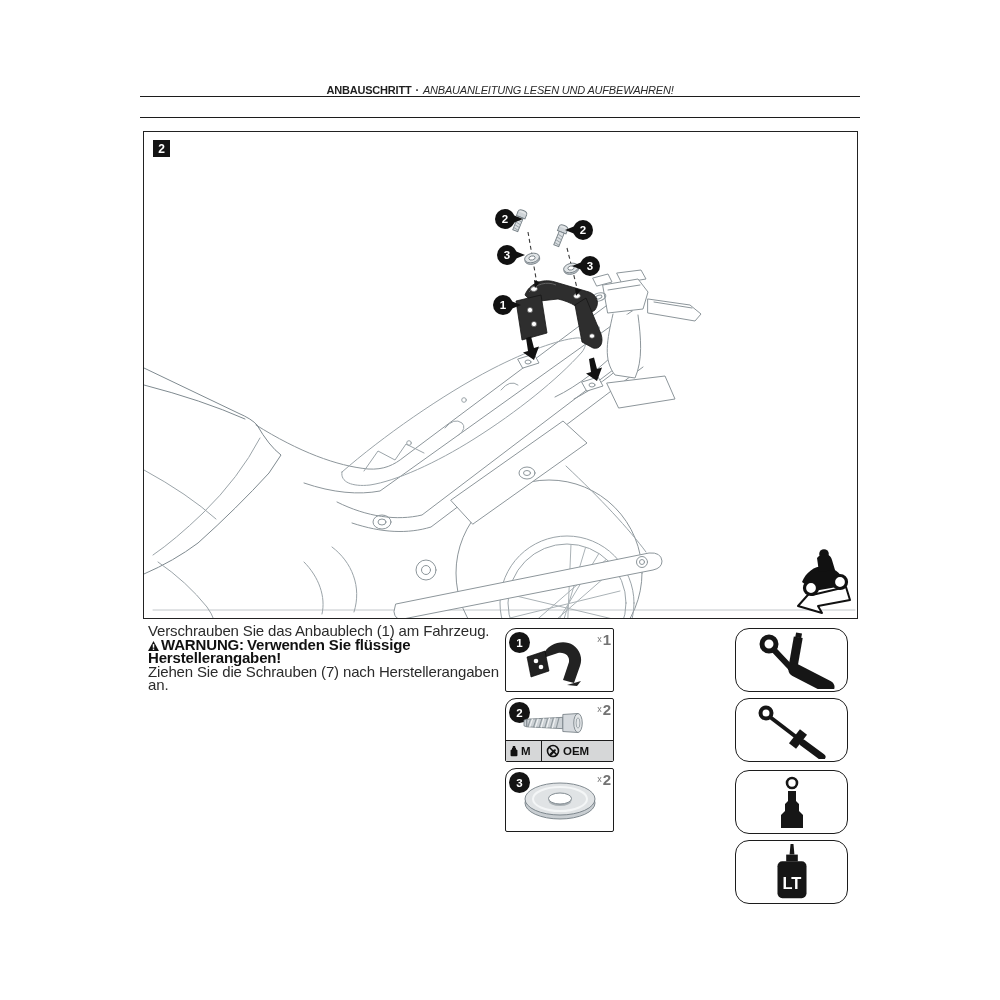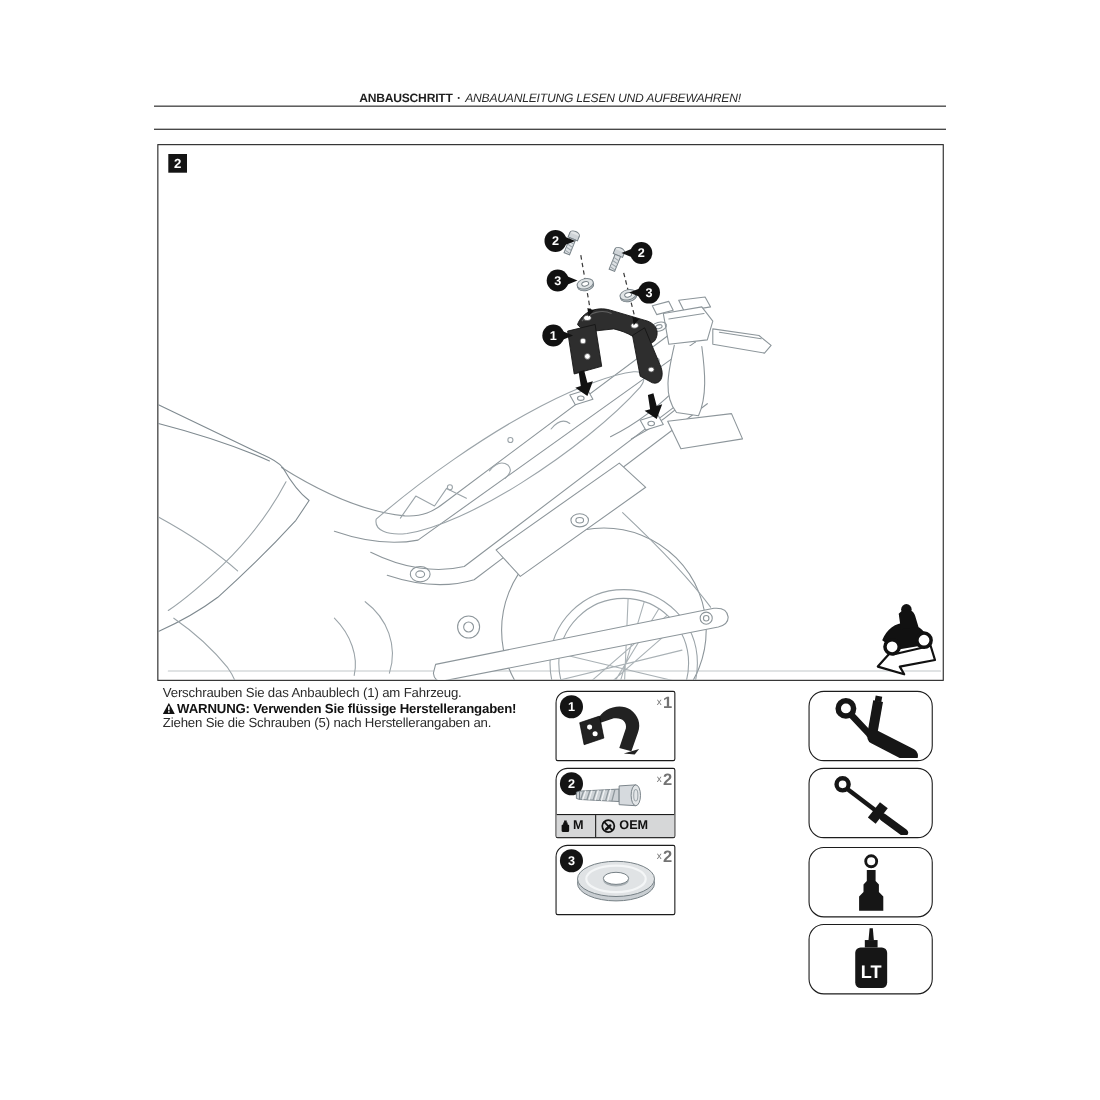--- a/index.html
+++ b/index.html
@@ -16,21 +16,21 @@
   .hdr-italic{font-style:italic;font-weight:400;color:#2a2a2a;}
 
   
   .figure-box{position:absolute;left:143px;top:131px;width:713px;height:486px;border:1.5px solid #222;background:#fff;}
   .figure-box svg{position:absolute;inset:0;width:100%;height:100%;}
   .step-badge{position:absolute;left:9px;top:8px;width:17px;height:17px;background:#141414;color:#fff;font-size:12px;font-weight:700;display:flex;align-items:center;justify-content:center;}
 
   svg text.callout-num{font-family:"Liberation Sans",sans-serif;font-size:11.5px;font-weight:700;fill:#ffffff;text-anchor:middle;}
 
   
-  .instructions{position:absolute;left:148px;top:624px;width:352px;font-size:12px;line-height:13.5px;letter-spacing:-0.15px;color:#2b2b2b;}
+  .instructions{position:absolute;left:148px;top:624px;width:352px;font-size:15px;line-height:13.5px;letter-spacing:-0.15px;color:#2b2b2b;}
   .instr-line.bold{font-weight:700;color:#111;}
   .warn-tri{width:11px;height:10px;vertical-align:-1px;margin-right:2px;}
   .wl{margin-right:3px;}
 
   
   .pbox{position:absolute;border:1.8px solid #1c1c1c;border-radius:11px 2px 2px 2px;background:#fff;box-sizing:border-box;}
   .tbox{position:absolute;border:1.8px solid #1c1c1c;border-radius:14px;background:#fff;box-sizing:border-box;display:flex;align-items:center;justify-content:center;}
   .p1{left:505px;top:628px;width:109px;height:64px;}
   .p2{left:505px;top:698px;width:109px;height:64px;}
   .p3{left:505px;top:768px;width:109px;height:64px;}
@@ -202,21 +202,21 @@
 
   <div class="instructions">
     <div class="instr-line">Verschrauben Sie das Anbaublech (1) am Fahrzeug.</div>
     <div class="instr-line bold">
       <svg class="warn-tri" viewBox="0 0 12 11">
           <path d="M6,0 L12,11 L0,11 Z" fill="#111"></path>
           <rect x="5.2" y="3.4" width="1.6" height="4" fill="#fff"></rect>
           <rect x="5.2" y="8.3" width="1.6" height="1.5" fill="#fff"></rect>
         </svg><span class="wl">WARNUNG:</span><span>Verwenden Sie flüssige Herstellerangaben!</span>
     </div>
-    <div class="instr-line">Ziehen Sie die Schrauben (5) nach Herstellerangaben an.</div>
+    <div class="instr-line">Ziehen Sie die Schrauben (7) nach Herstellerangaben an.</div>
   </div>
 
   <div class="pbox p1">
     <div class="badge">1</div>
     <div class="qty"><span class="qty-x">x</span><span class="qty-n">1</span></div>
     <div class="part-img">
       <svg width="86" height="52" viewBox="0 0 86 52">
         <path d="M26,20 C31,8 47,4 56,10 C63,15 66,23 63,31 L57,48 L46,45 L52,27 C53,21 48,17 41,18 L29,22 Z" fill="#222"></path>
         <path d="M57,48 L64,46 L60,51 L50,50 Z" fill="#222"></path>
         <path d="M10,22 L28,16 L32,36 L14,42 Z" fill="#222" stroke="#000" stroke-width="0.6"></path>

